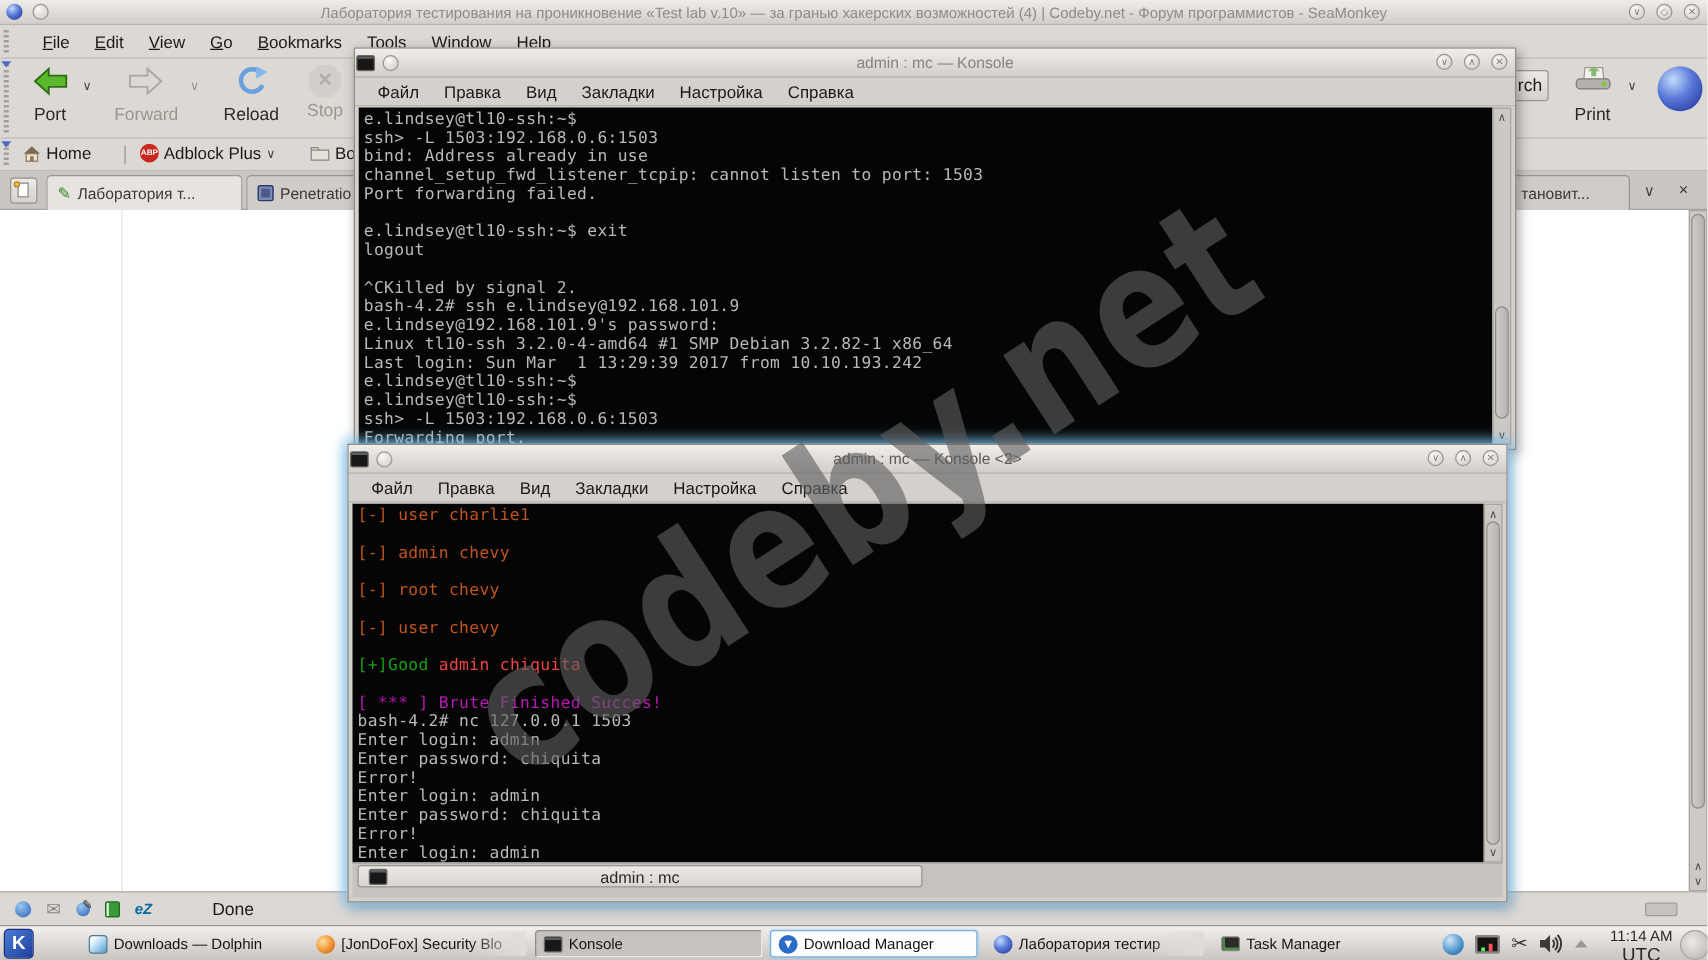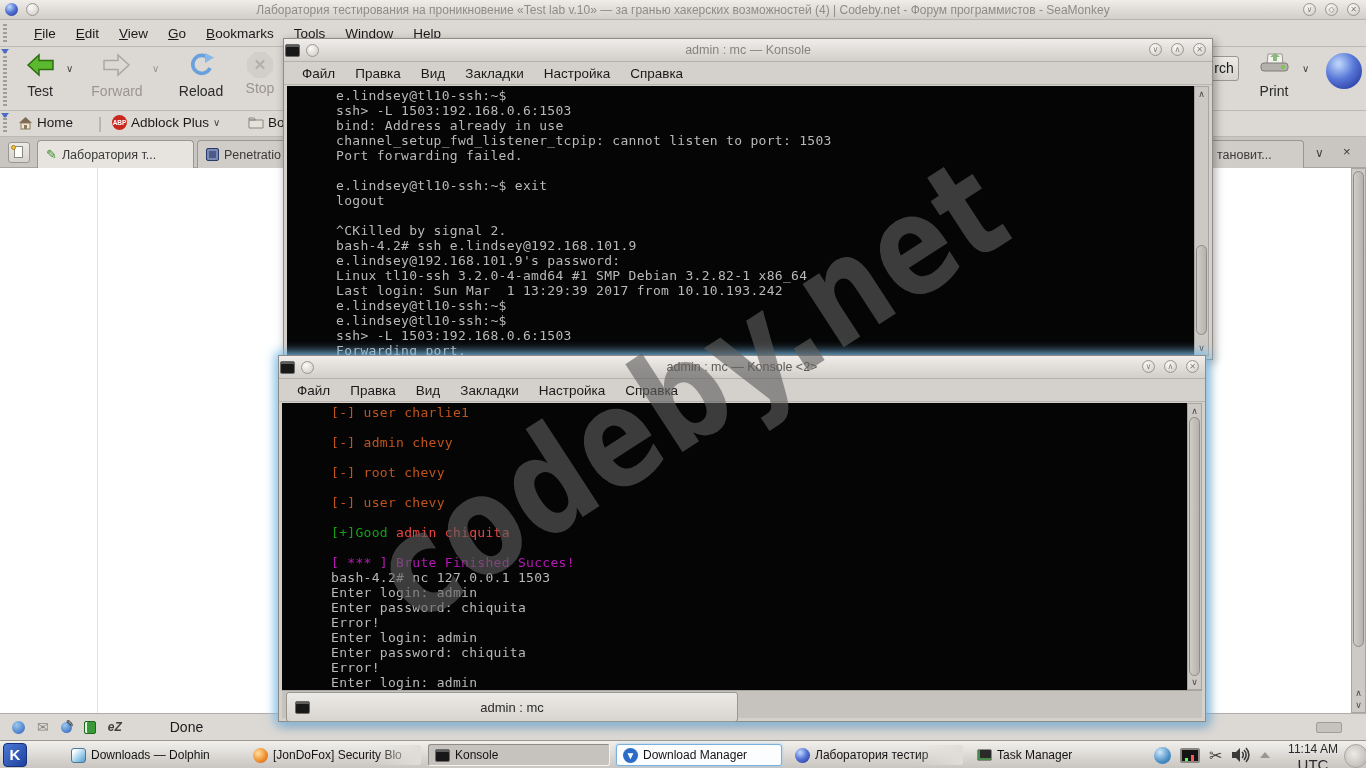--- a/index.html
+++ b/index.html
@@ -67,25 +67,25 @@
   .k-titlebar{height:23px;background:linear-gradient(#f0edea,#d2ceca);border-bottom:1px solid #b4b0ac;
               position:relative;display:flex;align-items:center;padding-left:1px;gap:6px;}
   .k-title{position:absolute;left:0;right:0;text-align:center;font-size:12.5px;color:#878380;white-space:nowrap;}
   #k2 .k-title{color:#5e5a57;}
   .term-icon{width:15px;height:13px;background:#181818;border:1px solid #6a6a6a;border-radius:2px;
              box-shadow:inset 0 2px 0 rgba(255,255,255,.3);flex:none;}
   .k-menubar{height:23px;background:#d4d0cc;border-bottom:1px solid #b8b4b0;display:flex;
              align-items:center;padding-left:8px;}
   .k-term{position:absolute;left:3px;background:#050505;overflow:hidden;padding:2px 0 0 4px;}
   .term-line{height:15px;line-height:15px;white-space:pre;
-             font-family:"DejaVu Sans Mono",monospace;font-size:13px;letter-spacing:.3px;color:#b9b9b9;margin-left:45px;}
+             font-family:"DejaVu Sans Mono",monospace;font-size:13px;letter-spacing:.3px;color:#b9b9b9;}
   .c-orange{color:#c0541d;} .c-green{color:#16a016;} .c-cyan{color:#ef4444;} .c-magenta{color:#b618b6;}
   .k-tabbar{position:absolute;left:3px;right:3px;bottom:3px;height:28px;background:#c6c2be;
             border-top:1px solid #a8a4a0;}
-  .k-tab{position:absolute;left:4px;top:1px;width:452px;height:30px;border:1px solid #9a9690;
+  .k-tab{position:absolute;left:4px;top:1px;width:452px;height:18px;border:1px solid #9a9690;
          border-radius:3px;background:linear-gradient(#eceae6,#d8d4d0);display:flex;align-items:center;
          padding:0 8px;font-size:13px;color:#2a2a2a;}
   .k-tab .lbl{position:absolute;left:0;right:0;text-align:center;}
 
   
   #taskbar{position:absolute;left:0;bottom:0;width:1366px;height:28px;z-index:30;
            background:linear-gradient(#f2f0ed,#c9c5c1);border-top:1px solid #9a9690;}
   .kicker{position:absolute;left:3px;top:2px;width:24px;height:24px;border-radius:4px;
           background:linear-gradient(135deg,#4a7ad4,#1e3f9e);border:1px solid #16307e;color:#fff;
           font-weight:bold;font-size:15px;text-align:center;line-height:22px;}
@@ -138,21 +138,21 @@
       </span>
   </div>
 
   <div id="bx-navbar">
     <div class="gripper"></div>
     <div class="collapse-arrow" style="top:2px;"></div>
     <div class="nav-item" style="left:14px;width:52px;">
       <svg width="32" height="26">
           <path d="M4 13 L15 3 L15 8.5 L29 8.5 L29 17.5 L15 17.5 L15 23 Z" fill="#5cb82e" stroke="#2d6e10" stroke-width="1.5"></path>
         </svg>
-      <div class="lbl">Test</div>
+      <div class="lbl">Port</div>
     </div>
     <div class="chev" style="position:absolute;left:66px;top:16px;">∨</div>
     <div class="nav-item disabled" style="left:86px;width:62px;">
       <svg width="32" height="26">
           <path d="M28 13 L17 3 L17 8.5 L3 8.5 L3 17.5 L17 17.5 L17 23 Z" fill="#dcd9d5" stroke="#aaa6a2" stroke-width="1.5"></path>
         </svg>
       <div class="lbl">Forward</div>
     </div>
     <div class="chev" style="position:absolute;left:152px;top:16px;color:#9a968f;">∨</div>
     <div class="nav-item" style="left:172px;width:58px;">
@@ -237,21 +237,21 @@
   </div>
 
   <div id="bx-status">
     <div class="status-icon globe"></div>
     <div class="status-icon" style="font-size:14px;color:#8a8682;">✉</div>
     <div class="status-icon" style="position:relative;">
       <div class="globe" style="width:11px;height:11px;"></div>
       <span style="position:absolute;left:5px;top:-4px;font-size:10px;color:#2a2a2a;">✎</span>
     </div>
     <div class="status-icon" style="width:12px;height:13px;background:#3a9a3a;border:1px solid #1a6a1a;border-radius:2px;box-shadow:inset 2px 0 0 #e8f4e8;"></div>
-    <div class="status-icon" style="font-size:12px;font-weight:bold;font-style:italic;color:#404040;">eZ</div>
+    <div class="status-icon" style="font-size:12px;font-weight:bold;font-style:italic;color:#0369a1;">eZ</div>
     <span style="margin-left:48px;font-size:14px;color:#1a1a1a;">Done</span>
     <div style="position:absolute;right:24px;top:8px;width:26px;height:11px;background:#c6c2be;border:1px solid #a09c98;border-radius:2px;"></div>
   </div>
 </div>
 
 <div id="k1" class="kwin">
   <div class="k-titlebar">
     <div class="term-icon"></div>
     <div class="win-btn"></div>
     <div class="k-title">admin : mc — Konsole</div>

